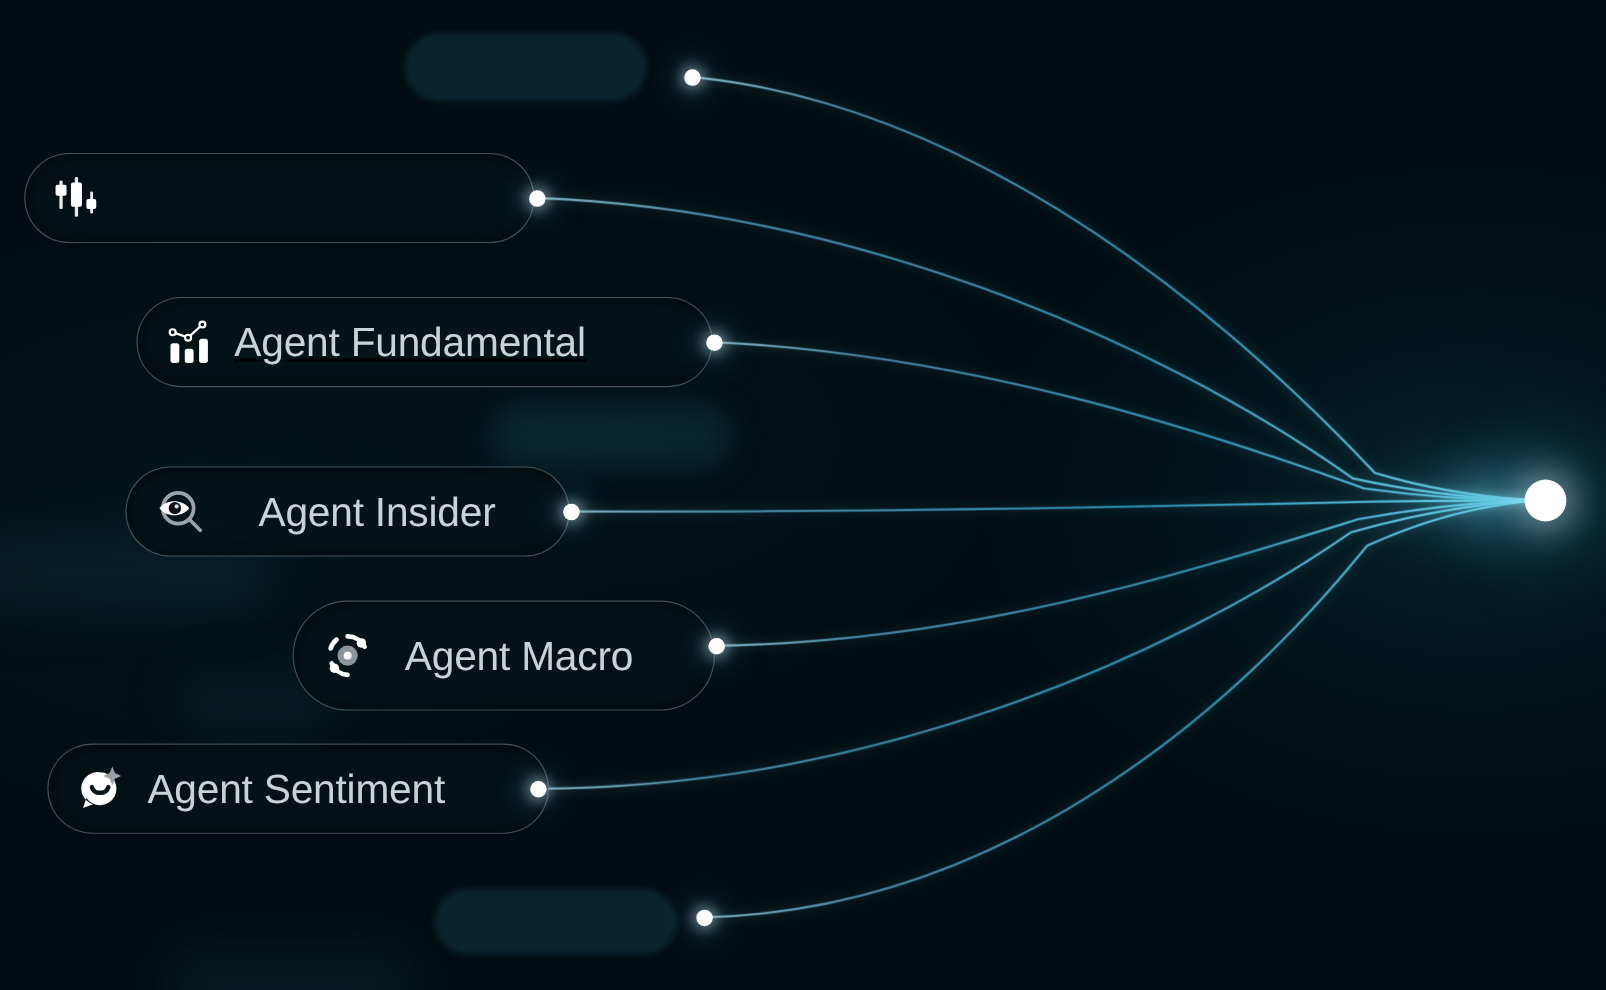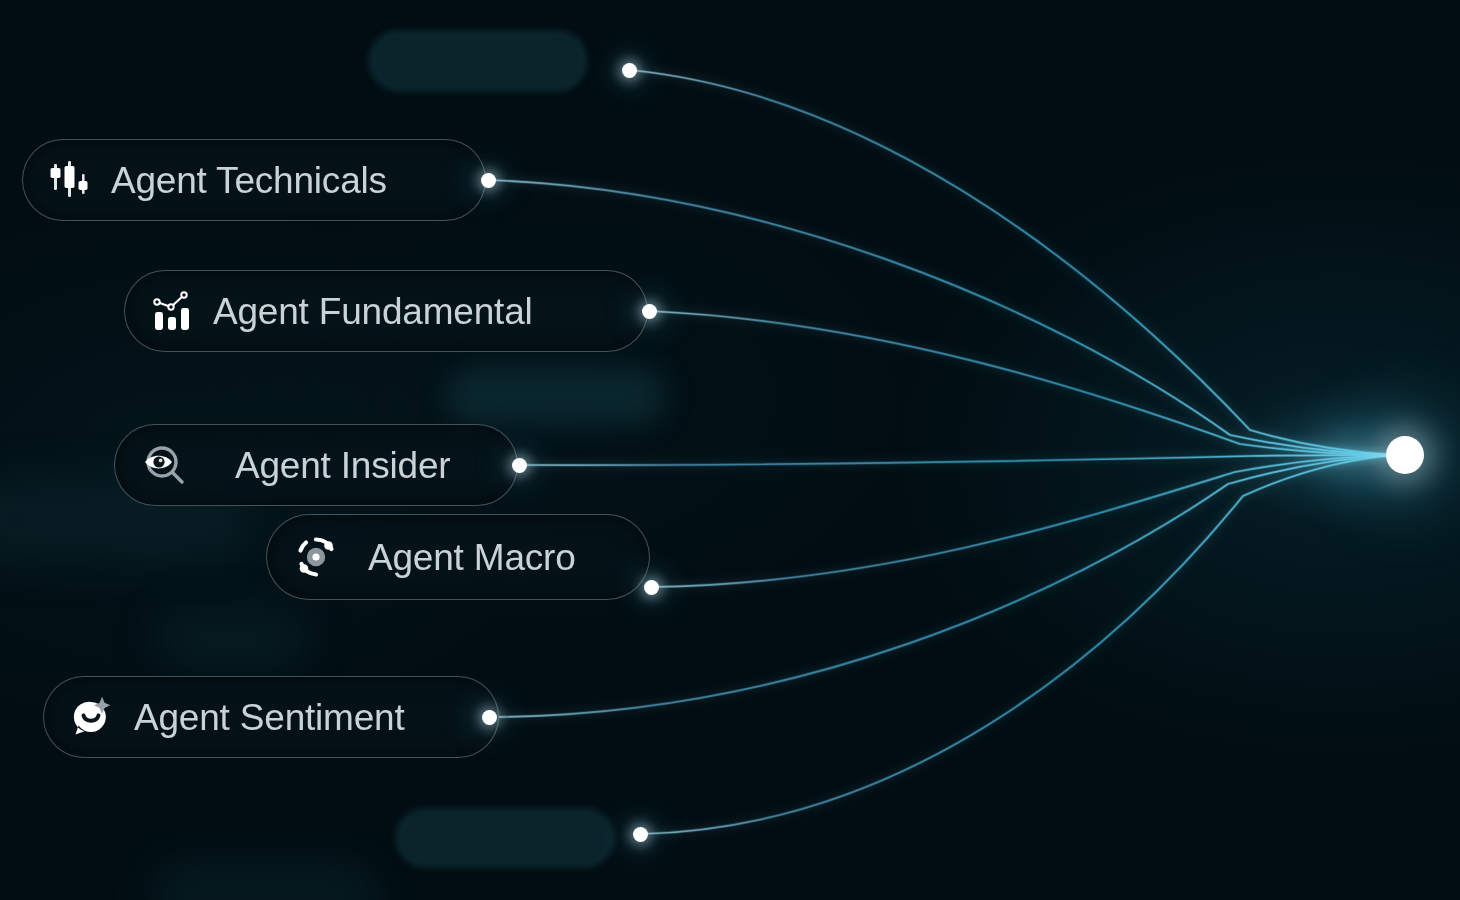--- a/index.html
+++ b/index.html
@@ -150,23 +150,22 @@
       <g fill="#ffffff">
         <rect x="5" y="7" width="3" height="26" rx="1.2" opacity="0.9"></rect>
         <rect x="1.5" y="11" width="10" height="10" rx="1.8"></rect>
         <rect x="19" y="4" width="3" height="36" rx="1.2" opacity="0.9"></rect>
         <rect x="15.5" y="9" width="10" height="22" rx="1.8"></rect>
         <rect x="33" y="17" width="2.6" height="20" rx="1.1" opacity="0.9"></rect>
         <rect x="29.5" y="24" width="9" height="9" rx="1.8"></rect>
       </g>
     </svg>
         </span>
-        <span class="pill-label">Agent Technicals</span>
-      </div>
-      <div class="pill" style="left: 124px; top: 270px; width: 524px; height: 82px;">
+      </div>
+      <div class="pill" style="left: 124px; top: 270px; width: 524px; height: 82px; text-decoration: underline;">
         <span class="pill-icon">
     <svg width="46" height="46" viewBox="0 0 46 46" aria-hidden="true">
       <g fill="#ffffff">
         <rect x="4" y="24" width="8" height="18" rx="2.4"></rect>
         <rect x="17" y="29" width="8" height="13" rx="2.4"></rect>
         <rect x="30" y="20" width="8" height="22" rx="2.4"></rect>
       </g>
       <g fill="none" stroke="#ffffff" stroke-width="2.1" stroke-linecap="round" stroke-linejoin="round">
         <path d="M6 14 L20 19 L33 7"></path>
       </g>
@@ -186,21 +185,21 @@
         <circle cx="21" cy="21" r="14"></circle>
         <path d="M31.5 31.5 L41 41"></path>
       </g>
       <path d="M4 21 C10 12.5, 25 12.5, 31 21 C25 29.5, 10 29.5, 4 21 Z" fill="#ffffff"></path>
       <circle cx="18" cy="21" r="5.6" fill="#0b1419"></circle>
       <circle cx="19.6" cy="19.4" r="1.9" fill="#ffffff" opacity="0.85"></circle>
     </svg>
         </span>
         <span class="pill-label">Agent Insider</span>
       </div>
-      <div class="pill" style="left: 266px; top: 514px; width: 384px; height: 86px; gap: 29px;">
+      <div class="pill" style="left: 266px; top: 546px; width: 384px; height: 100px; gap: 29px;">
         <span class="pill-icon">
     <svg width="46" height="46" viewBox="0 0 46 46" aria-hidden="true">
       <circle cx="23" cy="23" r="9.2" fill="#8d979b"></circle>
       <circle cx="23" cy="23" r="3.6" fill="#ffffff"></circle>
       <g fill="none" stroke="#ffffff" stroke-width="4.2" stroke-linecap="round">
         <path d="M23 5.5 A17.5 17.5 0 0 1 38.5 15"></path>
         <path d="M8.5 30 A17.5 17.5 0 0 0 23 40.5"></path>
         <path d="M7.5 16.5 A17.5 17.5 0 0 1 13 8.5"></path>
       </g>
       <circle cx="35.5" cy="11.5" r="4.3" fill="#ffffff"></circle>

